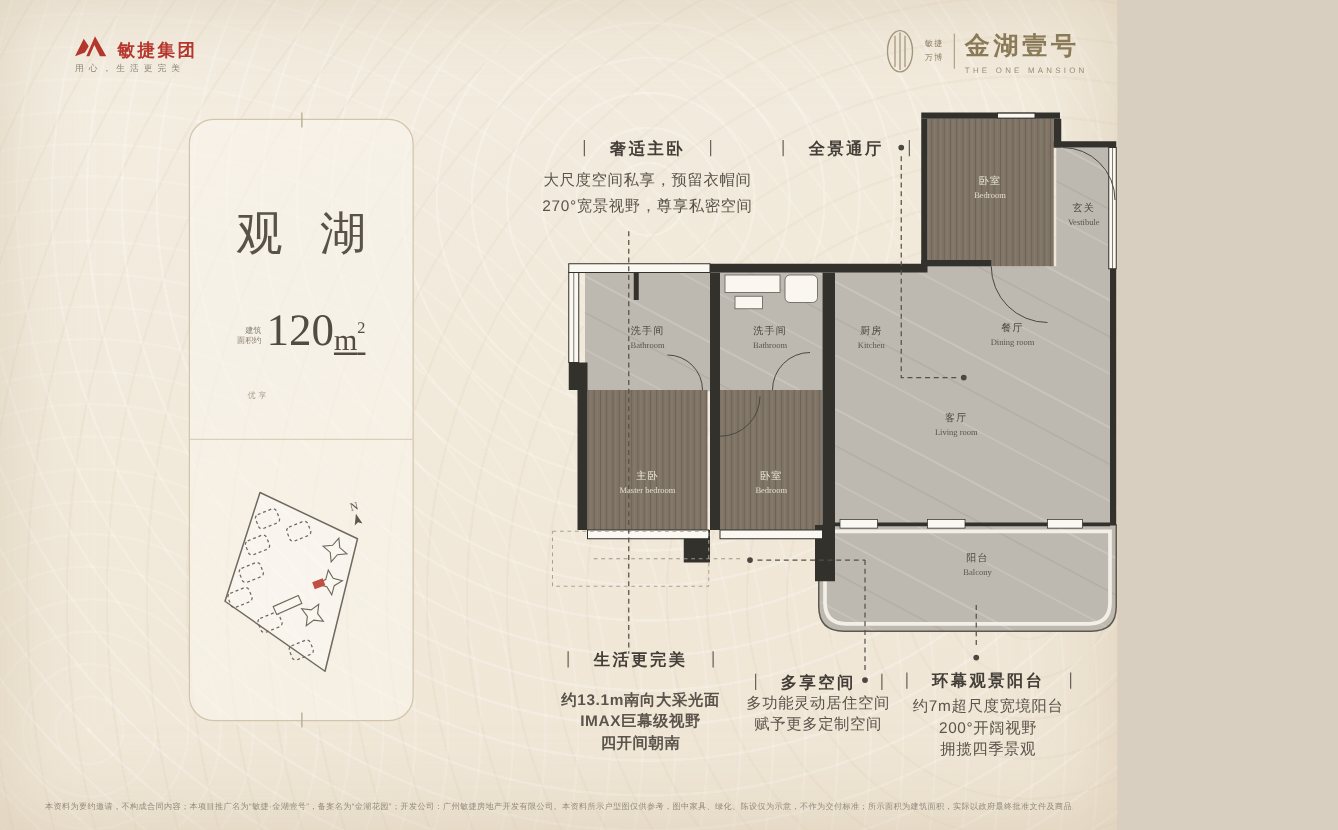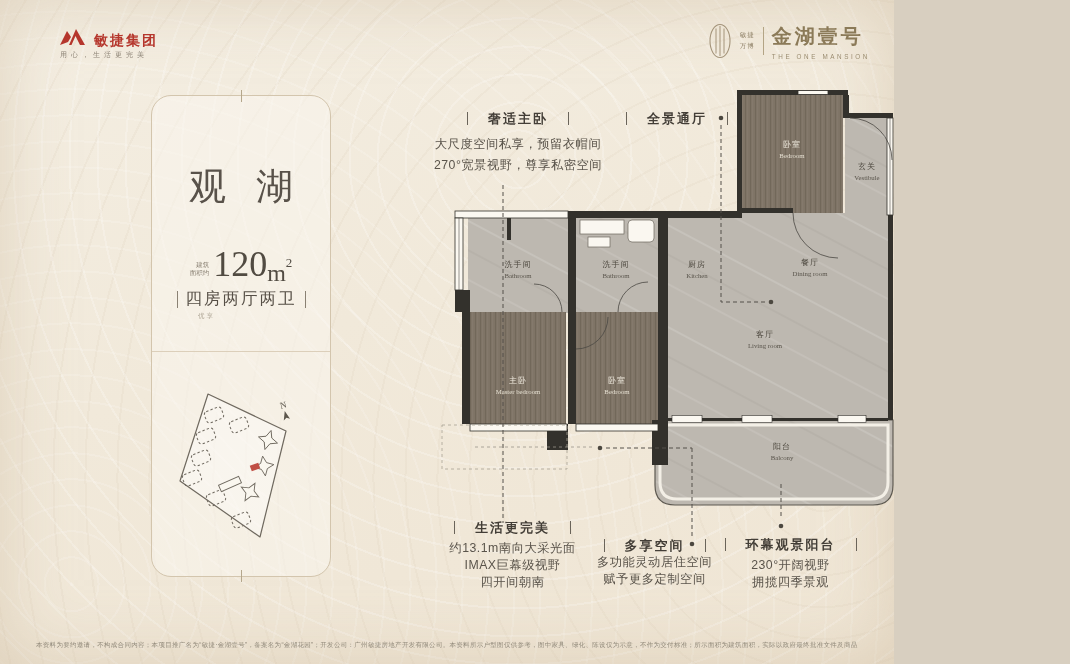--- a/index.html
+++ b/index.html
@@ -22,38 +22,38 @@
   .proj-name{font-family:"Liberation Serif","DejaVu Serif",serif;font-size:20px;font-weight:700;color:#8b7a58;letter-spacing:3px;}
   .proj-en{font-size:6.3px;letter-spacing:2.6px;color:#9a8c70;margin-top:3px;text-align:center;}
   
   .card{position:absolute;left:127px;top:95px;width:178px;height:480px;border:1px solid #d3c5ad;border-radius:20px;background:rgba(250,246,238,.55);margin-left:24px;}
   .card::before,.card::after{content:"";position:absolute;left:50%;width:1px;height:12px;background:#b5a78c;}
   .card::before{top:-6px;} .card::after{bottom:-6px;}
   .card-title{position:absolute;top:66px;width:100%;text-align:center;font-family:"Liberation Serif","DejaVu Serif",serif;font-size:37px;color:#59524a;letter-spacing:30px;padding-left:30px;box-sizing:border-box;}
   .card-area{position:absolute;top:146px;width:100%;display:flex;align-items:flex-end;justify-content:center;color:#514b42;}
   .area-prefix{font-size:6.5px;line-height:8px;color:#8a8173;margin:0 4px 9px 0;text-align:right;}
   .area-value{font-family:"Liberation Serif","DejaVu Serif",serif;font-size:36px;line-height:44px;}
-  .area-unit{font-family:"Liberation Serif","DejaVu Serif",serif;font-size:24px;line-height:26px;}
+  .area-unit{font-family:"Liberation Serif","DejaVu Serif",serif;font-size:24px;line-height:26px;text-decoration:underline;}
   .area-sup{font-family:"Liberation Serif","DejaVu Serif",serif;font-size:13px;vertical-align:14px;line-height:10px;}
   .card-type{position:absolute;top:192px;width:100%;display:flex;align-items:center;justify-content:center;gap:8px;font-family:"Liberation Serif","DejaVu Serif",serif;font-size:16.5px;color:#564f46;letter-spacing:2px;}
   .type-bar{width:1px;height:17px;background:#8a8173;}
   .card-type-sub{position:absolute;top:216px;left:46px;font-size:6.5px;color:#a79e8d;letter-spacing:2px;}
   .card-divider{position:absolute;top:255px;left:0;width:100%;height:1px;background:#dccfba;}
   .siteplan{position:absolute;left:12px;top:282px;}
   
   .plan{position:absolute;left:430px;top:85px;}
   
   .anno{position:absolute;text-align:center;}
   .anno-title{display:flex;align-items:center;justify-content:center;gap:20px;font-size:13px;font-weight:700;color:#433e37;letter-spacing:2px;height:17px;}
   .bar{width:1px;height:13px;background:#6a645a;}
   .lines{font-size:12.3px;color:#5a544b;letter-spacing:.5px;}
   .anno-line:empty{display:none;}
   #anno1{left:402px;top:110px;width:232px;} #anno1 .lines{margin-top:7px;line-height:21px;}
   #anno2{left:597px;top:110px;width:160px;} #anno2 .lines{margin-top:5px;line-height:18px;}
-  #anno3{left:405px;top:519px;width:215px;} #anno3 .lines{margin-top:4px;line-height:17px;}
+  #anno3{left:405px;top:519px;width:215px;} #anno3 .lines{margin-top:16px;line-height:17px;font-weight:bold;}
   #anno4{left:572px;top:537px;width:165px;} #anno4 .lines{margin-top:0;line-height:17px;}
   #anno5{left:688px;top:536px;width:205px;} #anno5 .lines{margin-top:4px;line-height:17px;}
   
   .disclaimer{position:absolute;left:36px;right:36px;top:641px;font-size:6.5px;color:#938b7c;white-space:nowrap;overflow:hidden;letter-spacing:.3px;}
 </style>
 </head>
 <body>
 
 <div class="page">
 
@@ -86,25 +86,20 @@
 
   <div class="card">
     <div class="card-title">观湖</div>
     <div class="card-area">
       <div class="area-prefix">
         <div>建筑</div>
         <div>面积约</div>
       </div>
       <span class="area-value">120</span>
       <span class="area-unit"><span>m</span><span class="area-sup">2</span></span>
-    </div>
-    <div class="card-type">
-      <span class="type-bar"></span>
-      <span>四房两厅两卫</span>
-      <span class="type-bar"></span>
     </div>
     <div class="card-type-sub">优享</div>
     <div class="card-divider"></div>
 
     <svg class="siteplan" width="154" height="182" viewBox="0 0 154 182">
       <g>
         <path d="M44,16 L122,53 L96,159 L16,103 Z" fill="rgba(255,255,255,.35)" stroke="#6f695f" stroke-width="1.2" stroke-linejoin="round"></path>
       </g>
       <g stroke="#6f695f" fill="none" stroke-width="1" stroke-dasharray="2.4 2.2">
         <rect x="-9" y="-6" width="18" height="12" rx="3" transform="translate(50,37) rotate(-22)"></rect>
@@ -295,19 +290,20 @@
 
     </div>
   </div>
   <div class="anno" id="anno5">
     <div class="anno-title">
         <span class="bar"></span>
         <span>环幕观景阳台</span>
         <span class="bar"></span>
       </div>
     <div class="lines">
-      <div class="anno-line">230°开阔视野</div>
+      <div class="anno-line">约7m超尺度宽境阳台</div>
+      <div class="anno-line">200°开阔视野</div>
       <div class="anno-line">拥揽四季景观</div>
     </div>
   </div>
 
   <div class="disclaimer">本资料为要约邀请，不构成合同内容；本项目推广名为“敏捷·金湖壹号”，备案名为“金湖花园”；开发公司：广州敏捷房地产开发有限公司。本资料所示户型图仅供参考，图中家具、绿化、陈设仅为示意，不作为交付标准；所示面积为建筑面积，实际以政府最终批准文件及商品房买卖合同约定为准。部分图片来源于网络，本公司保留对宣传资料修改的权利，敬请留意最新资料。具体详情请详询销售中心。</div>
 </div>
 
 </body></html>

